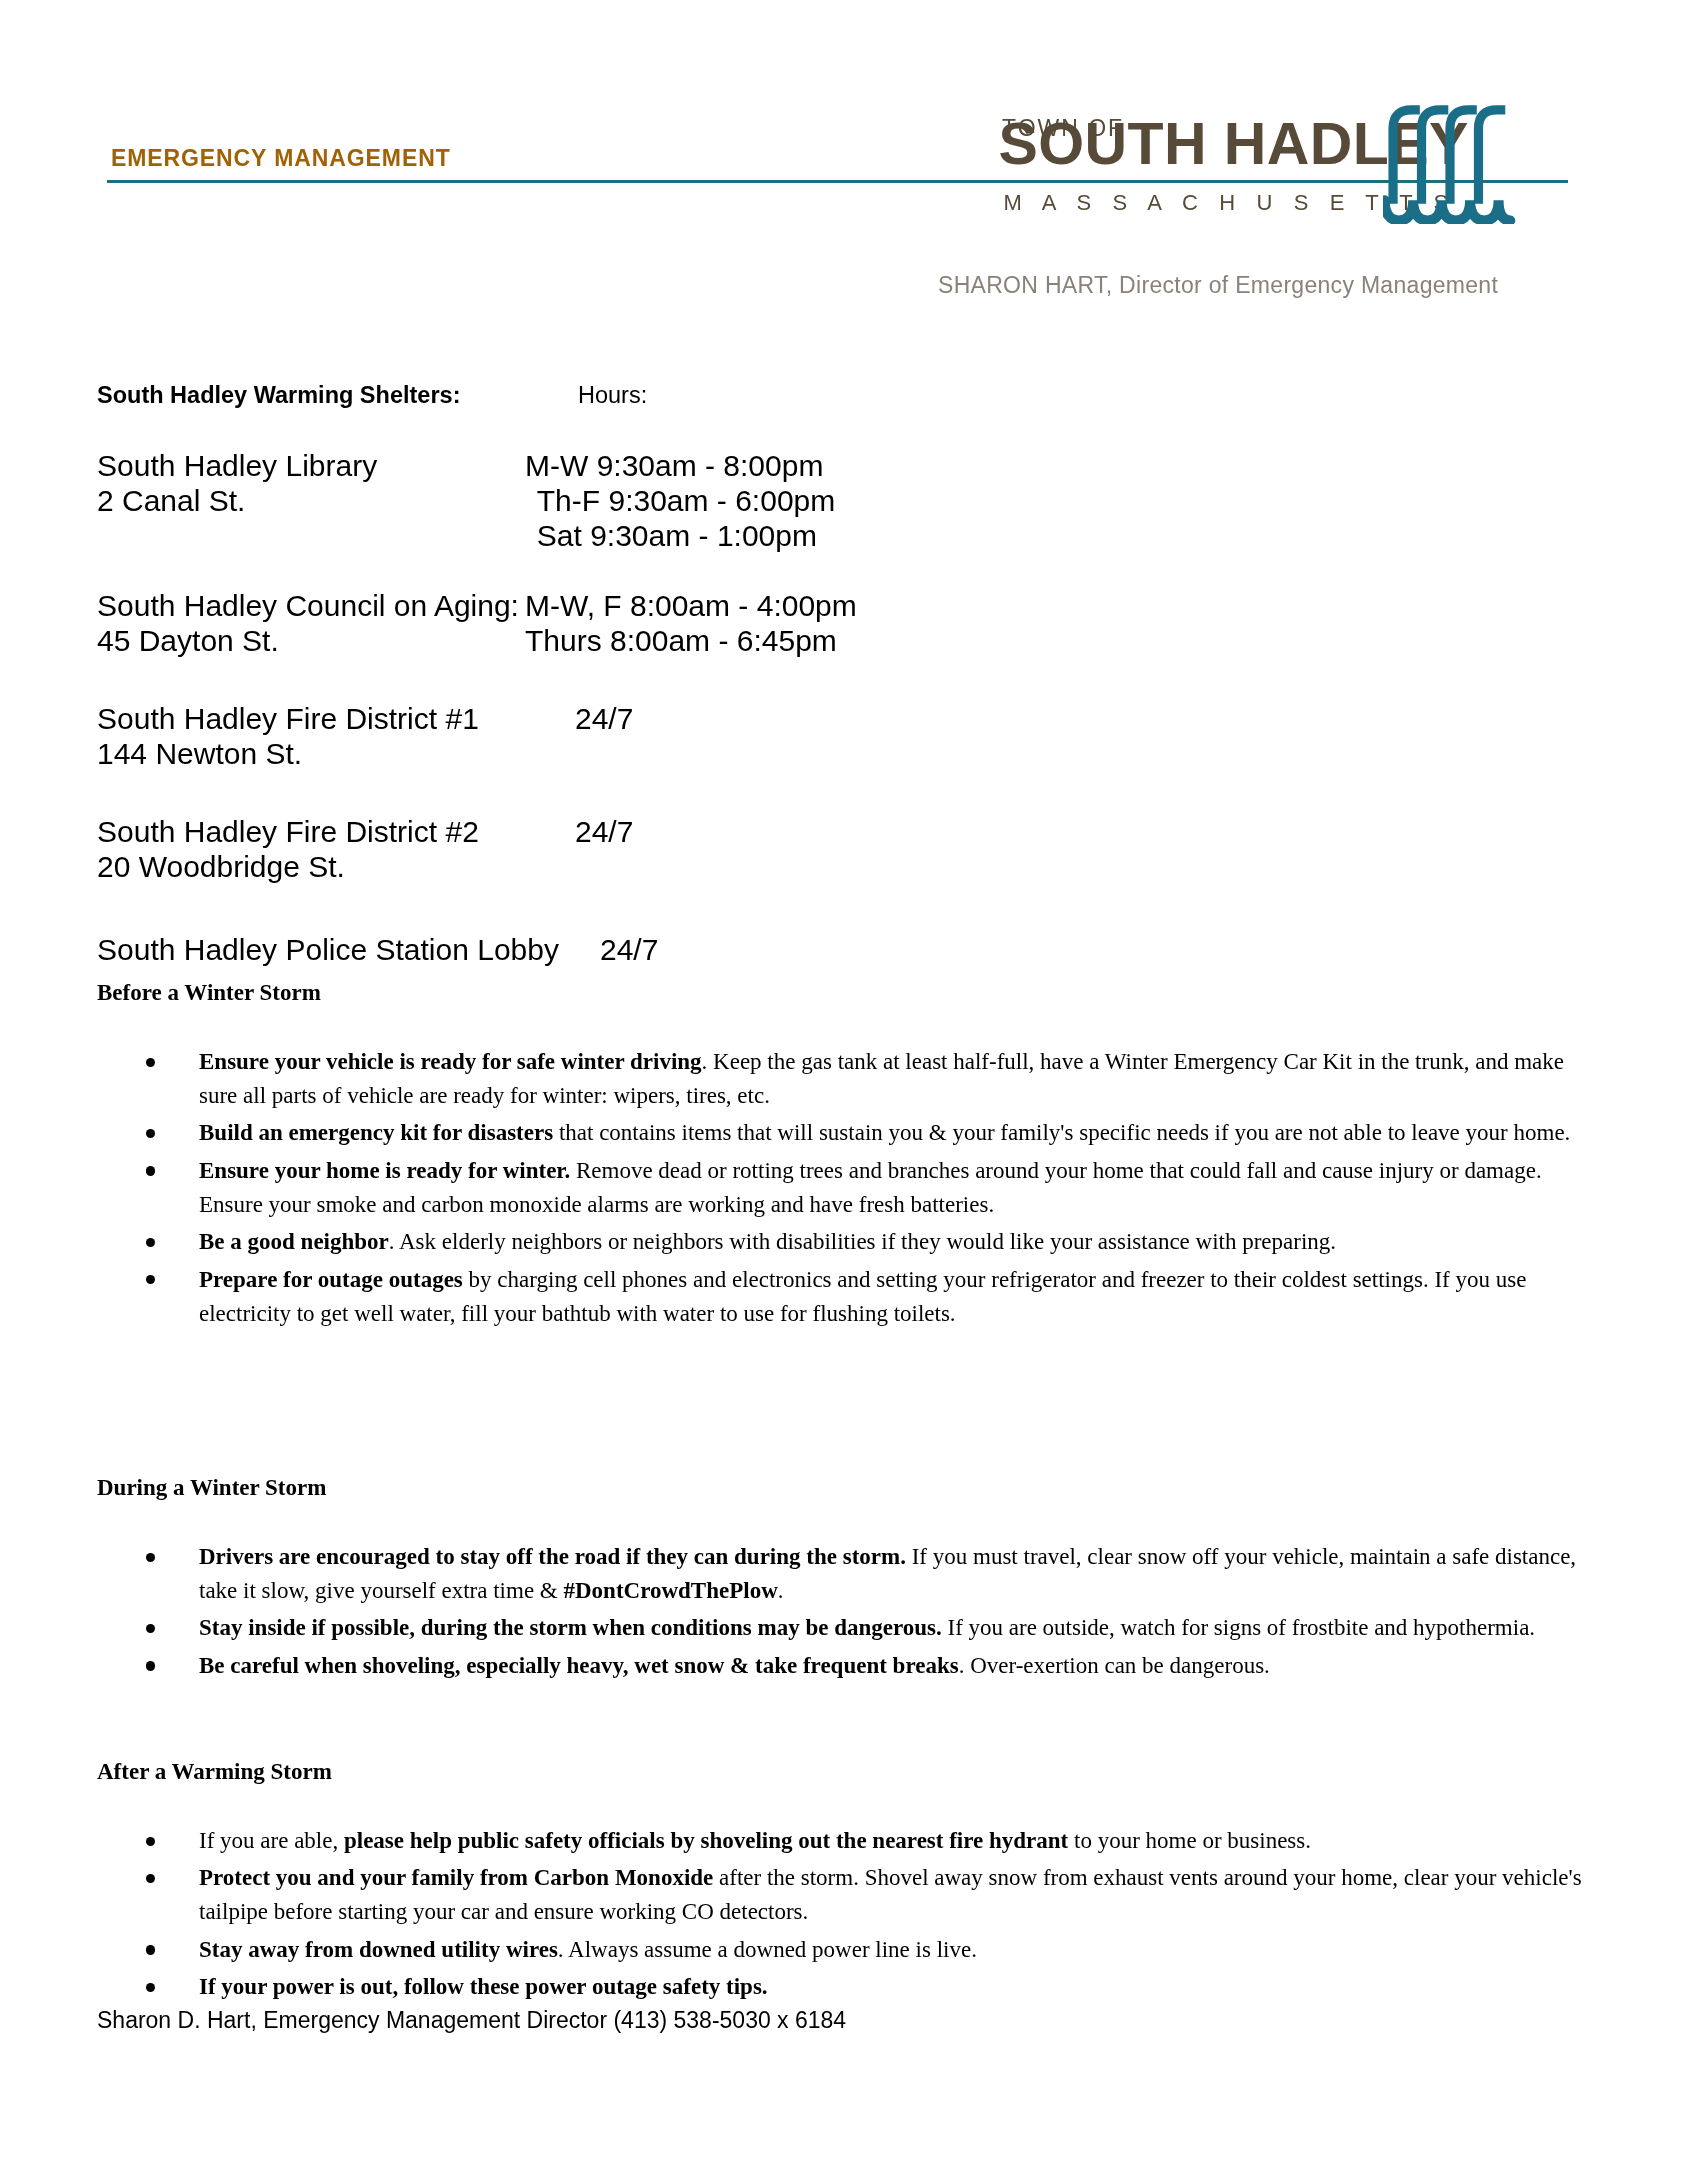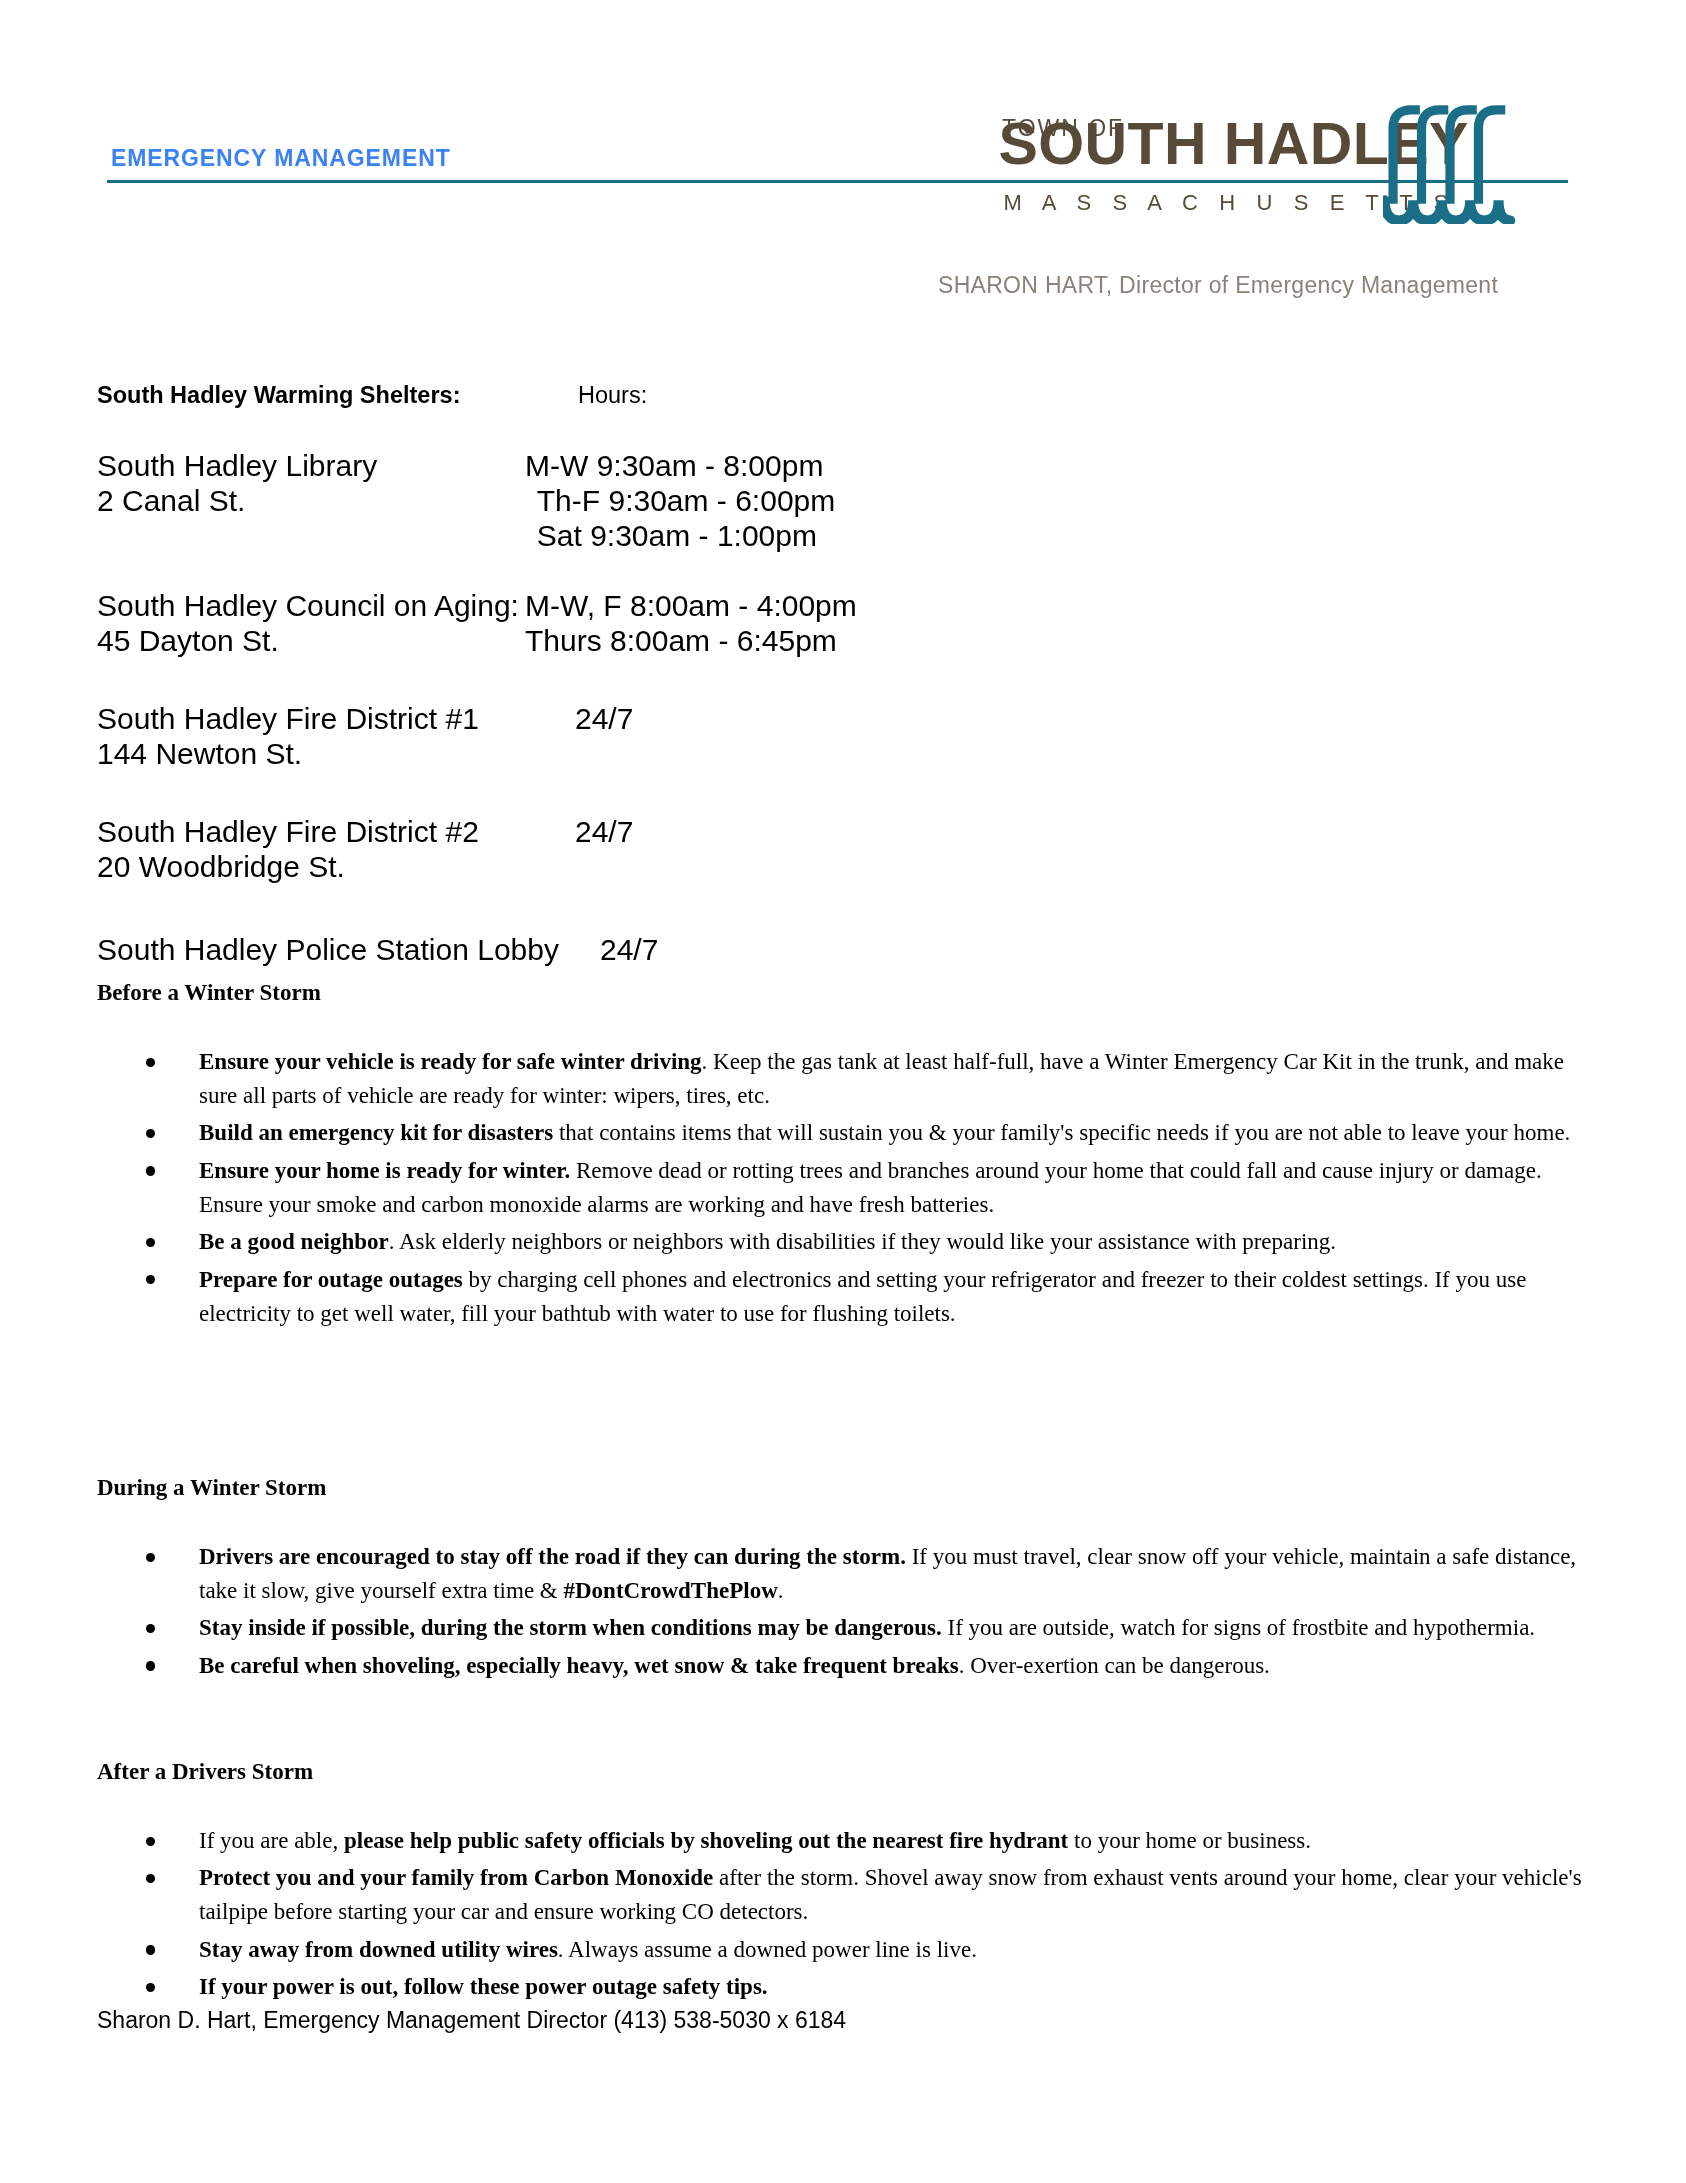--- a/index.html
+++ b/index.html
@@ -32,21 +32,21 @@
     height: 327px;
   }
 
   .dept-title {
     position: absolute;
     left: 111px;
     top: 145px;
     font-size: 23px;
     font-weight: bold;
     letter-spacing: 0.9px;
-    color: #3b82f6;
+    color: #a16207;
     white-space: nowrap;
   }
 
   .dept-rule {
     position: absolute;
     left: 107px;
     top: 180px;
     width: 1461px;
     height: 3.4px;
     background: #1a7082;
@@ -331,21 +331,21 @@
         <span class="txt"><b>Stay inside if possible, during the storm when conditions may be dangerous.</b><span> If you are outside, watch for signs of frostbite and hypothermia.</span></span>
       </li>
       <li>
         <span class="dot"></span>
         <span class="txt"><b>Be careful when shoveling, especially heavy, wet snow &amp; take frequent breaks</b><span>. Over-exertion can be dangerous.</span></span>
       </li>
     </ul>
   </div>
 
   <div class="section" style="top:1759px;">
-    <div class="section-title">After a Drivers Storm</div>
+    <div class="section-title">After a Warming Storm</div>
     <ul class="tips">
       <li>
         <span class="dot"></span>
         <span class="txt"><span>If you are able, </span><b>please help public safety officials by shoveling out the nearest fire hydrant</b><span> to your home or business.</span></span>
       </li>
       <li>
         <span class="dot"></span>
         <span class="txt"><b>Protect you and your family from Carbon Monoxide</b><span> after the storm. Shovel away snow from exhaust vents around your home, clear your vehicle's tailpipe before starting your car and ensure working CO detectors.</span></span>
       </li>
       <li>

